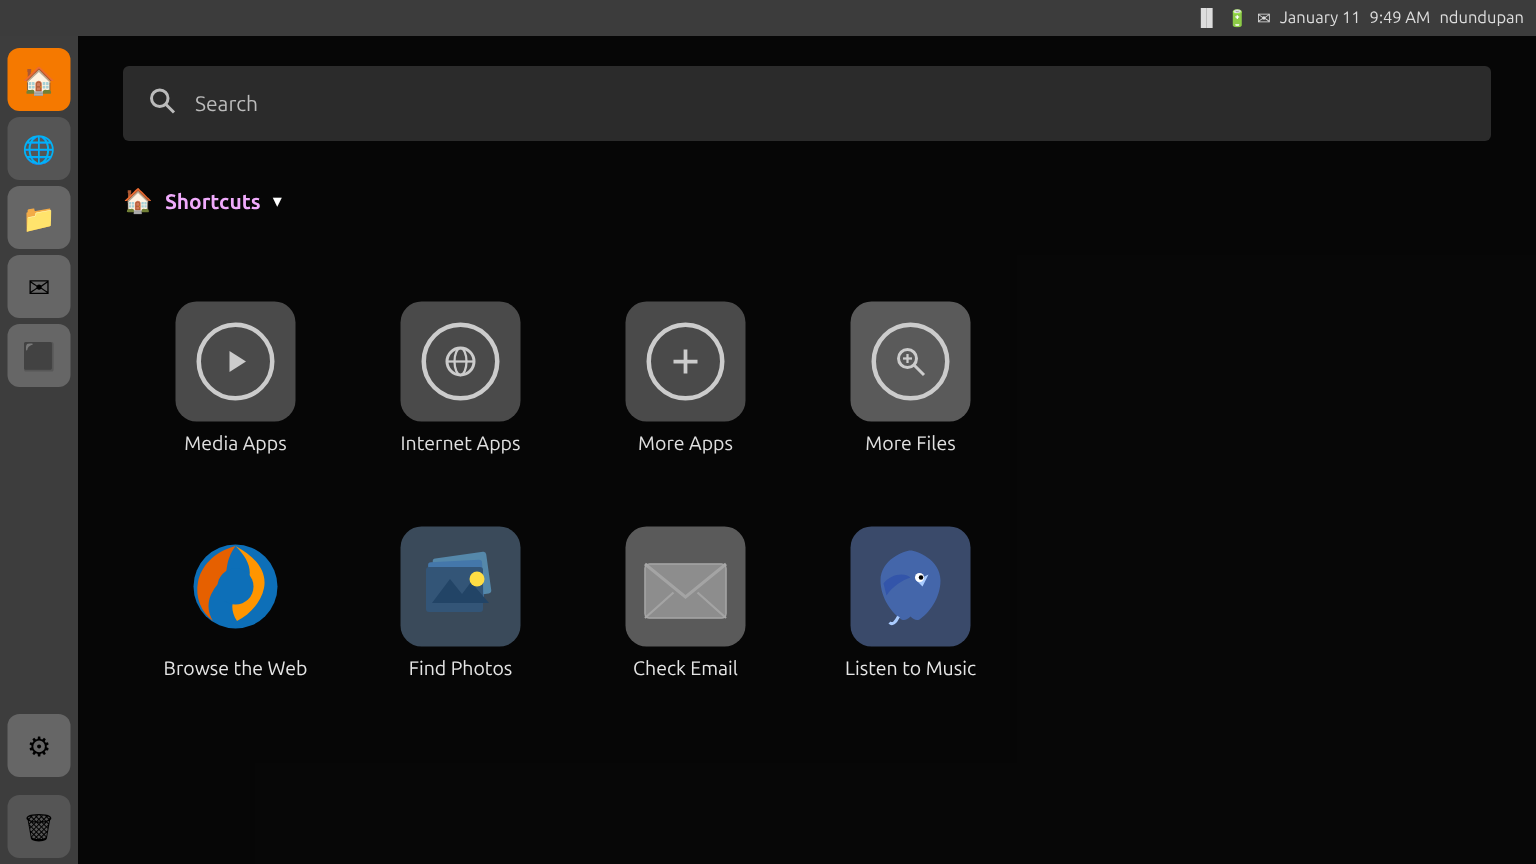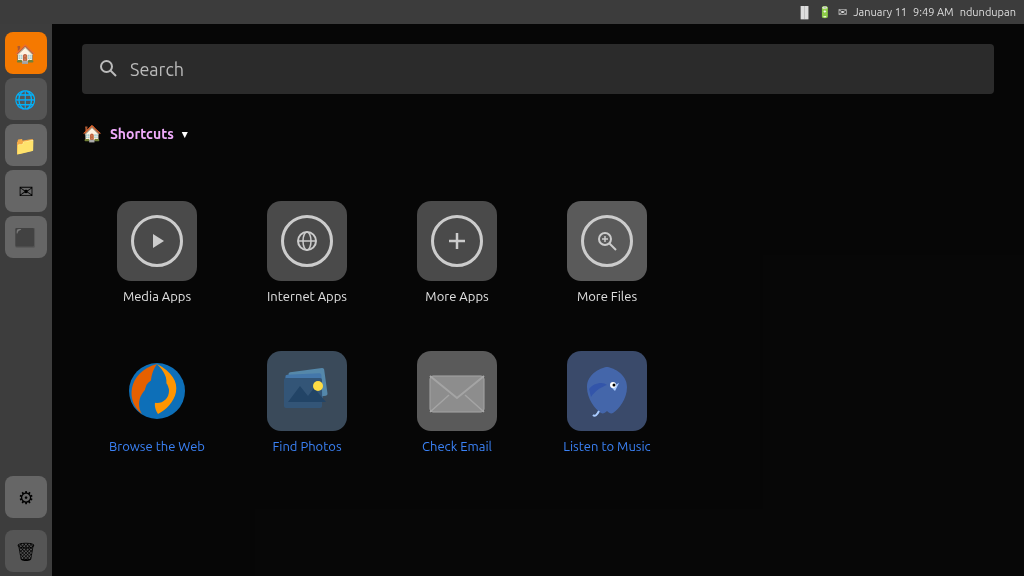--- a/index.html
+++ b/index.html
@@ -91,21 +91,21 @@
     }
     .search-icon-wrap {
       color: #bbb;
       font-size: 18px;
     }
     .search-input {
       background: transparent;
       border: none;
       outline: none;
       color: #c4b5fd;
-      font-size: 18px;
+      font-size: 14px;
       width: 100%;
       font-family: Ubuntu, sans-serif;
     }
     .search-input::placeholder {
       color: #bbb;
     }
 
     
     .shortcuts-header {
       display: flex;
@@ -215,21 +215,21 @@
     
     .music-icon-wrap {
       width: 80px; height: 80px;
       border-radius: 14px;
       display: flex; align-items: center; justify-content: center;
       background: #3a4a6a;
     }
 
     
     .app-label-blue {
-      color: #3b82f6;
+      color: #e5e5e5;
       font-size: 13px;
       text-align: center;
     }
   </style>
 </head>
 <body>
 
 <div class="system-bar">
   <div class="system-bar-right">
     <span>▐▌</span>

